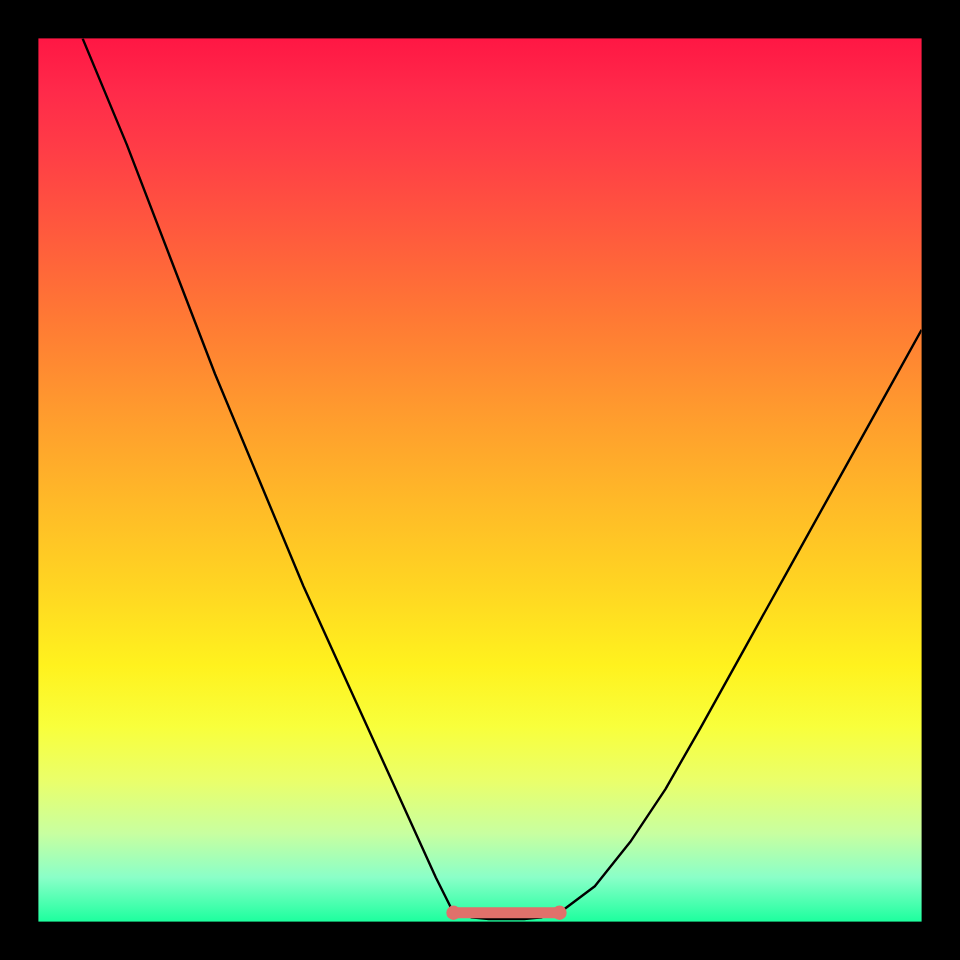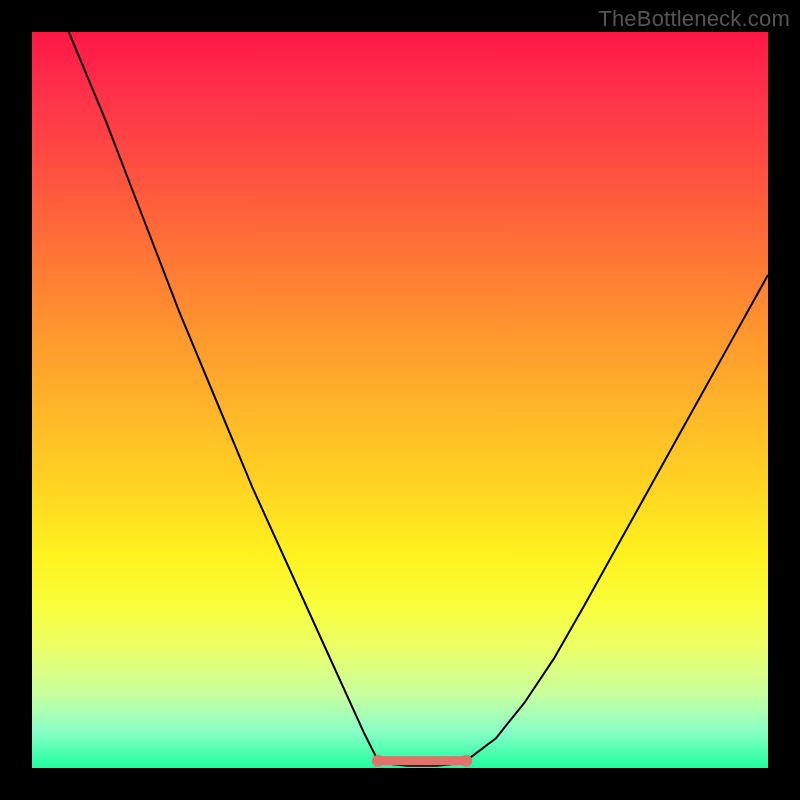--- a/index.html
+++ b/index.html
@@ -57,21 +57,20 @@
     top: 0;
     width: 736px;
     height: 736px;
     pointer-events: none;
   }
 </style>
 </head>
 <body>
 
 <div class="frame">
-  <div class="watermark">TheBottleneck.com</div>
 
   <div class="plot">
     <svg class="curve" viewBox="0 0 736 736" preserveAspectRatio="none">
       <g id="svg-layers">
           <path d="M36.80 0.00 L73.60 88.32 L110.40 184.00 L147.20 279.68 L184.00 368.00 L220.80 456.32 L257.60 537.28 L294.40 618.24 L331.20 699.20 L345.92 728.64 L360.64 732.32 L375.36 733.79 L390.08 733.79 L404.80 733.79 L419.52 732.32 L434.24 728.64 L463.68 706.56 L493.12 669.76 L522.56 625.60 L552.00 574.08 L588.80 507.84 L625.60 441.60 L662.40 375.36 L699.20 309.12 L736.00 242.88" fill="none" stroke="#000" stroke-width="2" stroke-linejoin="round"></path>
           <path d="M345.92 728.64 L434.24 728.64" fill="none" stroke="#e0716b" stroke-width="9" stroke-linecap="round"></path>
           <circle cx="345.92" cy="728.64" r="6" fill="#e0716b"></circle>
           <circle cx="434.24" cy="728.64" r="6" fill="#e0716b"></circle>
         </g>
     </svg>

